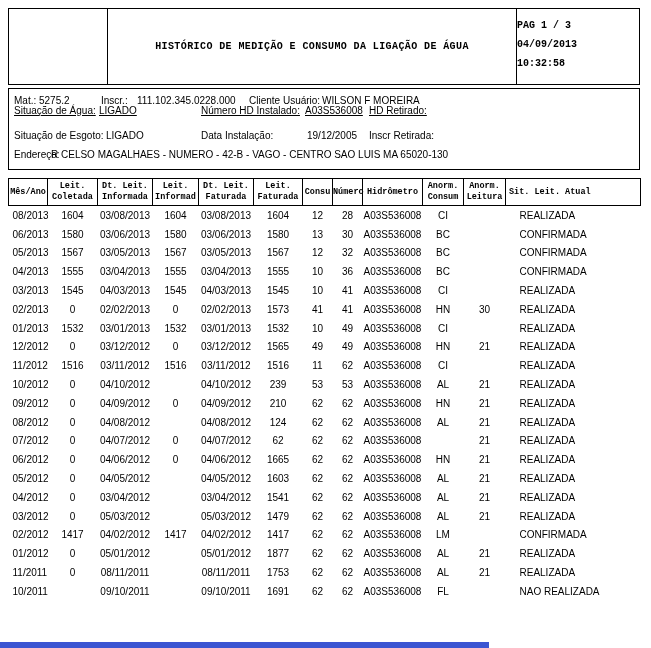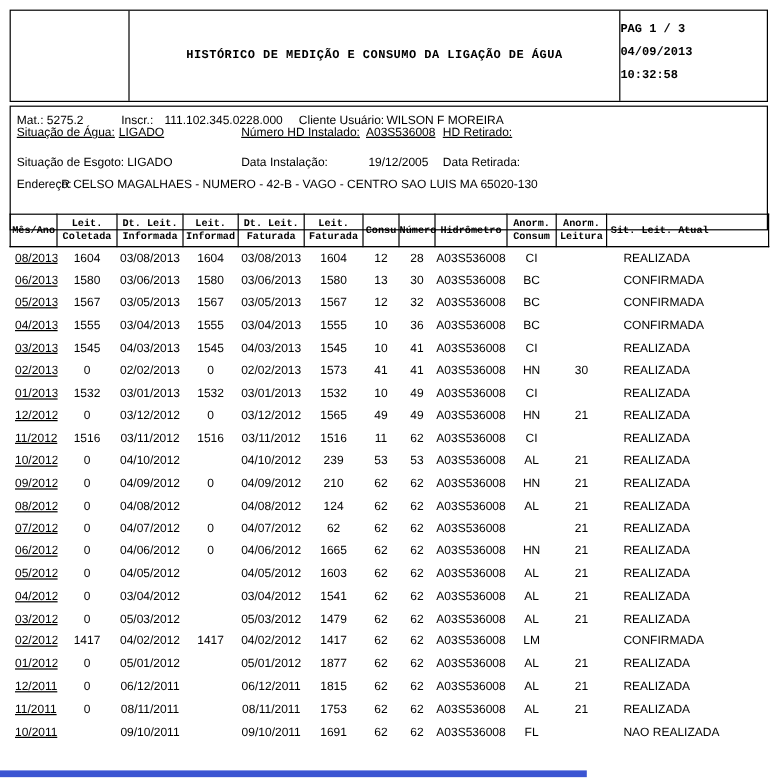--- a/index.html
+++ b/index.html
@@ -10,33 +10,33 @@
   .hdr{position:absolute;left:8px;top:8px;width:632px;height:77px;border:1px solid #000;
        display:flex;box-sizing:border-box;}
   .hdr-logo{width:99px;border-right:1px solid #000;box-sizing:border-box;}
   .hdr-title{flex:1;border-right:1px solid #000;display:flex;align-items:center;justify-content:center;
              font-family:"Liberation Mono",monospace;font-weight:bold;font-size:10px;
              letter-spacing:.4px;text-align:center;padding:0 6px;box-sizing:border-box;}
   .hdr-page{width:122px;box-sizing:border-box;font-family:"Liberation Mono",monospace;font-weight:bold;
             font-size:10px;line-height:19px;padding:7px 42px 0 0;}
 
   
-  .info{position:absolute;left:8px;top:88px;width:632px;height:104px;border:1px solid #000;
+  .info{position:absolute;left:8px;top:88px;width:632px;height:82px;border:1px solid #000;
         box-sizing:border-box;font-size:10px;}
   .info span{position:absolute;white-space:nowrap;}
   .r1{top:6px;} .r2{top:16px;text-decoration:underline;} .r3{top:41px;} .r4{top:60px;}
 
   
   .tbl{position:absolute;left:8px;top:178px;width:632px;border-collapse:collapse;table-layout:fixed;}
   .tbl th{border:1px solid #000;font-family:"Liberation Mono",monospace;font-weight:bold;font-size:8.5px;
           line-height:11px;white-space:pre-line;text-align:center;vertical-align:middle;height:26px;padding:0;}
   .tbl th.hl{text-align:left;padding-left:3px;}
   .tbl td{font-size:10px;height:18.8px;padding:0;text-align:center;vertical-align:middle;
           white-space:nowrap;overflow:hidden;}
-  .tbl td.al{text-align:left;padding-left:4px;text-decoration:underline;}
+  .tbl td.al{text-align:left;padding-left:4px;}
   .tbl td.asl{text-align:left;padding-left:14px;}
 
   .selbar{position:absolute;left:0;top:642px;width:489px;height:6px;}
 </style>
 </head>
 <body>
 
 <div class="page">
 
   <div class="hdr">
@@ -61,21 +61,21 @@
     <span class="r2" style="left:90px">LIGADO</span>
     <span class="r2" style="left:192px">Número HD Instalado:</span>
     <span class="r2" style="left:296px">A03S536008</span>
     <span class="r2" style="left:360px">HD Retirado:</span>
     <span class="r2" style="left:425px"></span>
 
     <span class="r3" style="left:5px">Situação de Esgoto:</span>
     <span class="r3" style="left:97px">LIGADO</span>
     <span class="r3" style="left:192px">Data Instalação:</span>
     <span class="r3" style="left:298px">19/12/2005</span>
-    <span class="r3" style="left:360px">Data Retirada:</span>
+    <span class="r3" style="left:360px">Inscr Retirada:</span>
     <span class="r3" style="left:430px"></span>
 
     <span class="r4" style="left:5px">Endereço:</span>
     <span class="r4" style="left:42px">R CELSO MAGALHAES - NUMERO - 42-B - VAGO - CENTRO SAO LUIS MA 65020-130</span>
   </div>
 
   <table class="tbl">
     <colgroup>
       <col style="width:39px">
         <col style="width:50px">
@@ -374,34 +374,20 @@
           <td>05/01/2012</td>
           <td>1877</td>
           <td>62</td>
           <td>62</td>
           <td>A03S536008</td>
           <td>AL</td>
           <td>21</td>
           <td class="asl">REALIZADA</td>
         </tr>
         <tr>
-          <td class="al">12/2011</td>
-          <td>0</td>
-          <td>06/12/2011</td>
-          <td></td>
-          <td>06/12/2011</td>
-          <td>1815</td>
-          <td>62</td>
-          <td>62</td>
-          <td>A03S536008</td>
-          <td>AL</td>
-          <td>21</td>
-          <td class="asl">REALIZADA</td>
-        </tr>
-        <tr>
           <td class="al">11/2011</td>
           <td>0</td>
           <td>08/11/2011</td>
           <td></td>
           <td>08/11/2011</td>
           <td>1753</td>
           <td>62</td>
           <td>62</td>
           <td>A03S536008</td>
           <td>AL</td>

